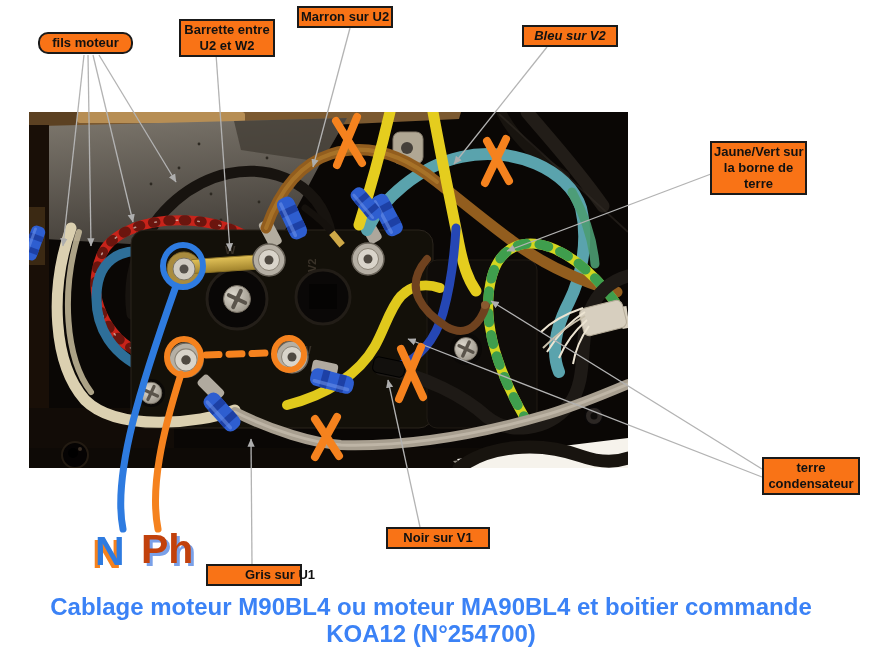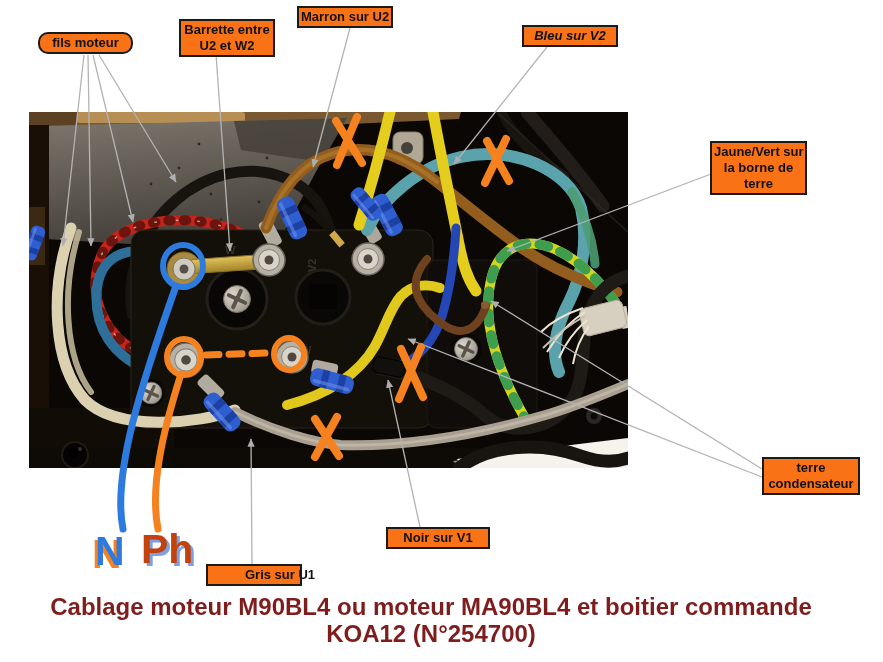--- a/index.html
+++ b/index.html
@@ -5,21 +5,21 @@
   html,body{margin:0;padding:0;background:#fff;width:883px;height:662px;overflow:hidden;
             font-family:"Liberation Sans",sans-serif;}
   #stage{position:relative;width:883px;height:662px;background:#fff;}
   #fig{position:absolute;left:0;top:0;}
   .callout{position:absolute;background:#f97316;border:2px solid #1a1a1a;color:#111;
            font-weight:bold;font-size:13px;line-height:1.22;text-align:center;
            white-space:pre;box-sizing:border-box;padding:1px 2px;}
   .wire-letter{position:absolute;font-weight:bold;font-size:41px;line-height:1;}
   .letter-n{color:#2e7be0;text-shadow:-3px 3px 0 #f5821e;}
   .letter-ph{color:#c2410c;text-shadow:3px 3px 0 #7aa0e8;}
-  #caption{position:absolute;left:0;top:593px;width:862px;text-align:center;color:#7f1d1d;
+  #caption{position:absolute;left:0;top:593px;width:862px;text-align:center;color:#3b82f6;
            font-weight:bold;font-size:24px;line-height:27px;}
 </style>
 </head>
 <body>
 
 <div id="stage">
 
 <svg id="fig" width="883" height="662" viewBox="0 0 883 662">
   <defs>
     <marker id="arr" viewBox="0 0 10 10" refX="8.5" refY="5" markerWidth="7" markerHeight="7" orient="auto">

